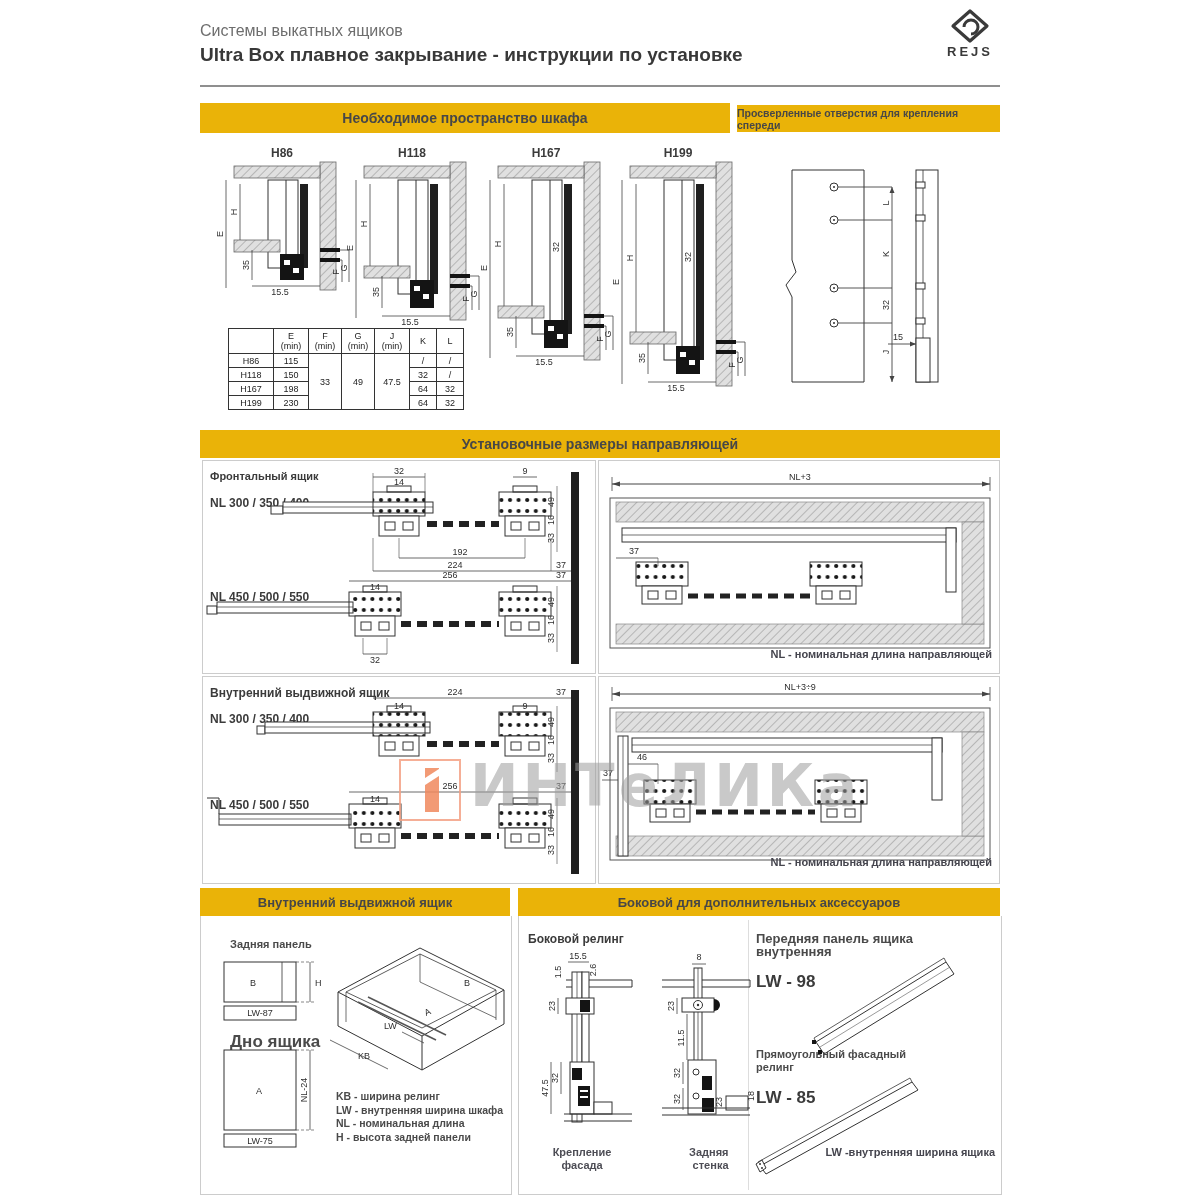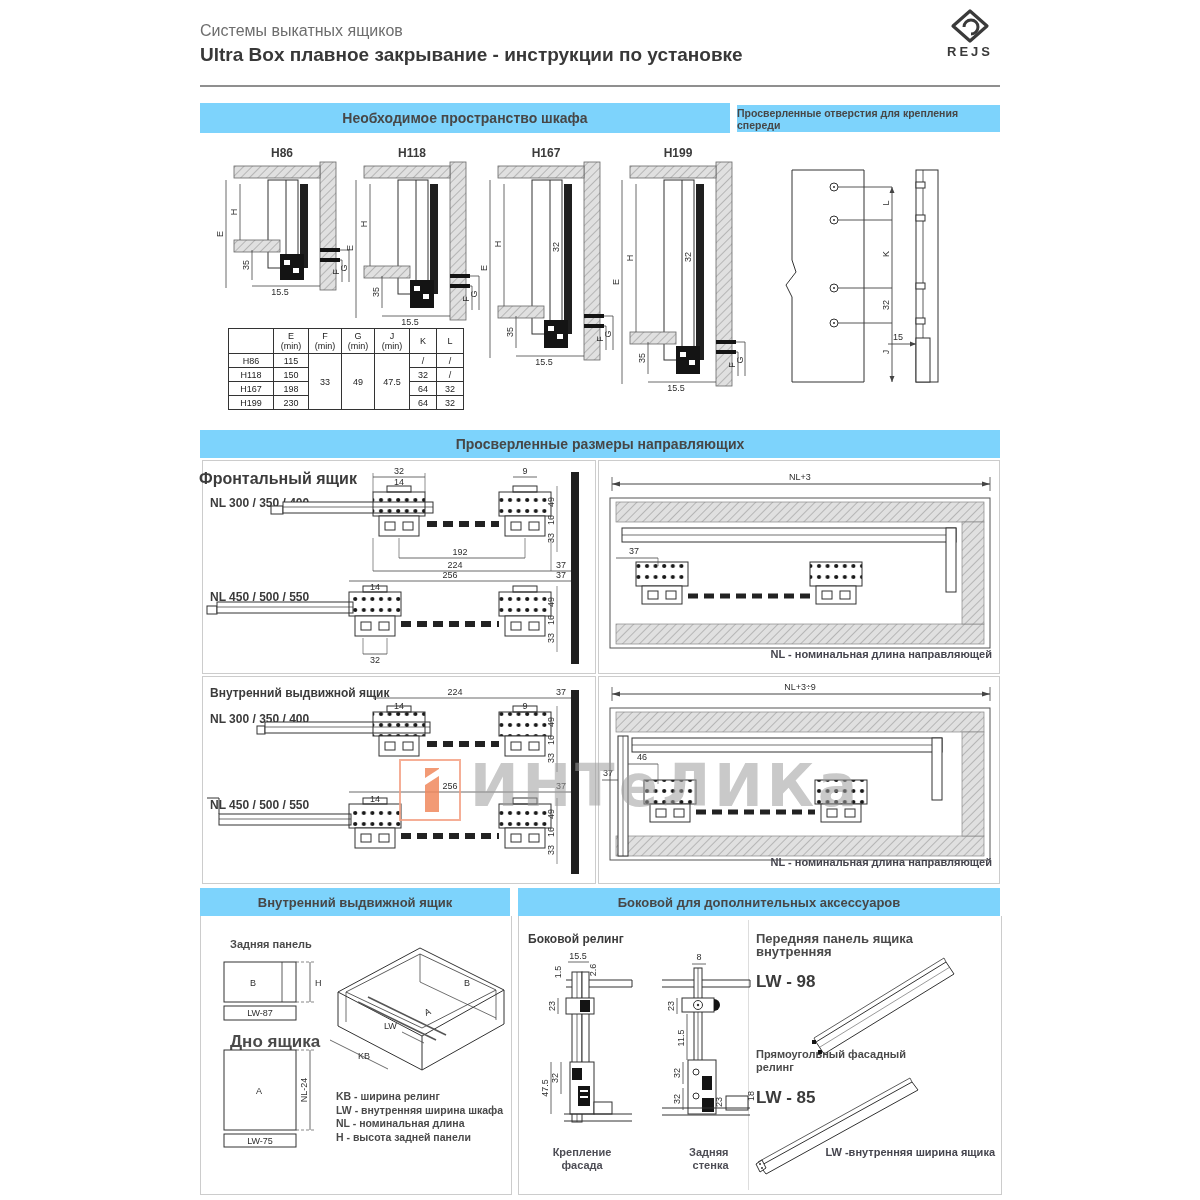--- a/index.html
+++ b/index.html
@@ -1,19 +1,19 @@
 <!DOCTYPE html>
 <html><head>
 <meta charset="utf-8">
 <style>
   html,body{margin:0;padding:0;}
   body{width:1200px;height:1200px;position:relative;background:#ffffff;
        font-family:"Liberation Sans",sans-serif;color:#3d3d3d;overflow:hidden;}
   .abs{position:absolute;}
-  .bar{background:#7dd3fc;color:#474747;display:flex;align-items:center;justify-content:center;font-weight:bold;}
+  .bar{background:#eab308;color:#474747;display:flex;align-items:center;justify-content:center;font-weight:bold;}
   .panel{border:1px solid #cccccc;}
   .blab{font-weight:bold;color:#3b3b3b;}
   .cap{font-weight:bold;color:#45454e;}
   svg{overflow:visible;display:block;}
   svg text{font-family:"Liberation Sans",sans-serif;font-size:9px;fill:#2e2e2e;}
   .dimtable{border-collapse:collapse;font-size:9px;color:#222;background:#fff;}
   .dimtable td,.dimtable th{border:1px solid #333;text-align:center;padding:0 2px;font-weight:normal;line-height:10px;}
   .dimtable th{font-weight:normal;}
   .legend div{font-weight:bold;font-size:10.5px;color:#4a4a4a;line-height:13.5px;white-space:nowrap;}
   .wm-text{font-family:"DejaVu Sans",sans-serif;font-weight:bold;font-size:58px;color:#9d9d9d;
@@ -234,28 +234,28 @@
   <rect x="154" y="40" width="9" height="6" fill="#fff" stroke="#333"></rect>
   <rect x="154" y="73" width="9" height="6" fill="#fff" stroke="#333"></rect>
   <rect x="154" y="141" width="9" height="6" fill="#fff" stroke="#333"></rect>
   <rect x="154" y="176" width="9" height="6" fill="#fff" stroke="#333"></rect>
   <rect x="154" y="196" width="14" height="44" fill="#fff" stroke="#333"></rect>
   <line x1="126" y1="202" x2="154" y2="202" stroke="#444" stroke-width="0.9"></line>
   <path d="M154,202 l-6,-2.5 l0,5 z" fill="#444"></path>
   <text x="136" y="198" font-size="7.5" text-anchor="middle">15</text>
 </svg>
 
-<div class="abs bar" style="left:200px;top:430px;width:800px;height:28px;font-size:14px;">Просверленные размеры направляющих</div>
+<div class="abs bar" style="left:200px;top:430px;width:800px;height:28px;font-size:14px;">Установочные размеры направляющей</div>
 
 <div class="abs panel" style="left:202px;top:460px;width:392px;height:212px;"></div>
 <div class="abs panel" style="left:598px;top:460px;width:400px;height:212px;"></div>
 <div class="abs panel" style="left:202px;top:676px;width:392px;height:206px;"></div>
 <div class="abs panel" style="left:598px;top:676px;width:400px;height:206px;"></div>
 
-<div class="abs blab" style="left:199px;top:470px;font-size:16px;">Фронтальный ящик</div>
+<div class="abs blab" style="left:210px;top:470px;font-size:11px;">Фронтальный ящик</div>
 <div class="abs blab" style="left:210px;top:496px;font-size:12px;">NL 300 / 350 / 400</div>
 <div class="abs blab" style="left:210px;top:590px;font-size:12px;">NL 450 / 500 / 550</div>
 
 <svg class="abs" style="left:205px;top:462px;" width="390" height="210">
   <rect x="366" y="10" width="8" height="192" fill="#1f1f1f"></rect>
 
   <rect x="66" y="44" width="12" height="8" fill="#fff" stroke="#333"></rect>
   <rect x="78" y="40" width="150" height="11" fill="#fff" stroke="#333"></rect>
   <line x1="78" y1="45" x2="228" y2="45" stroke="#333" stroke-width="0.7"></line>
   <line x1="222" y1="62" x2="294" y2="62" stroke="#222" stroke-width="6" stroke-dasharray="10 6"></line>

